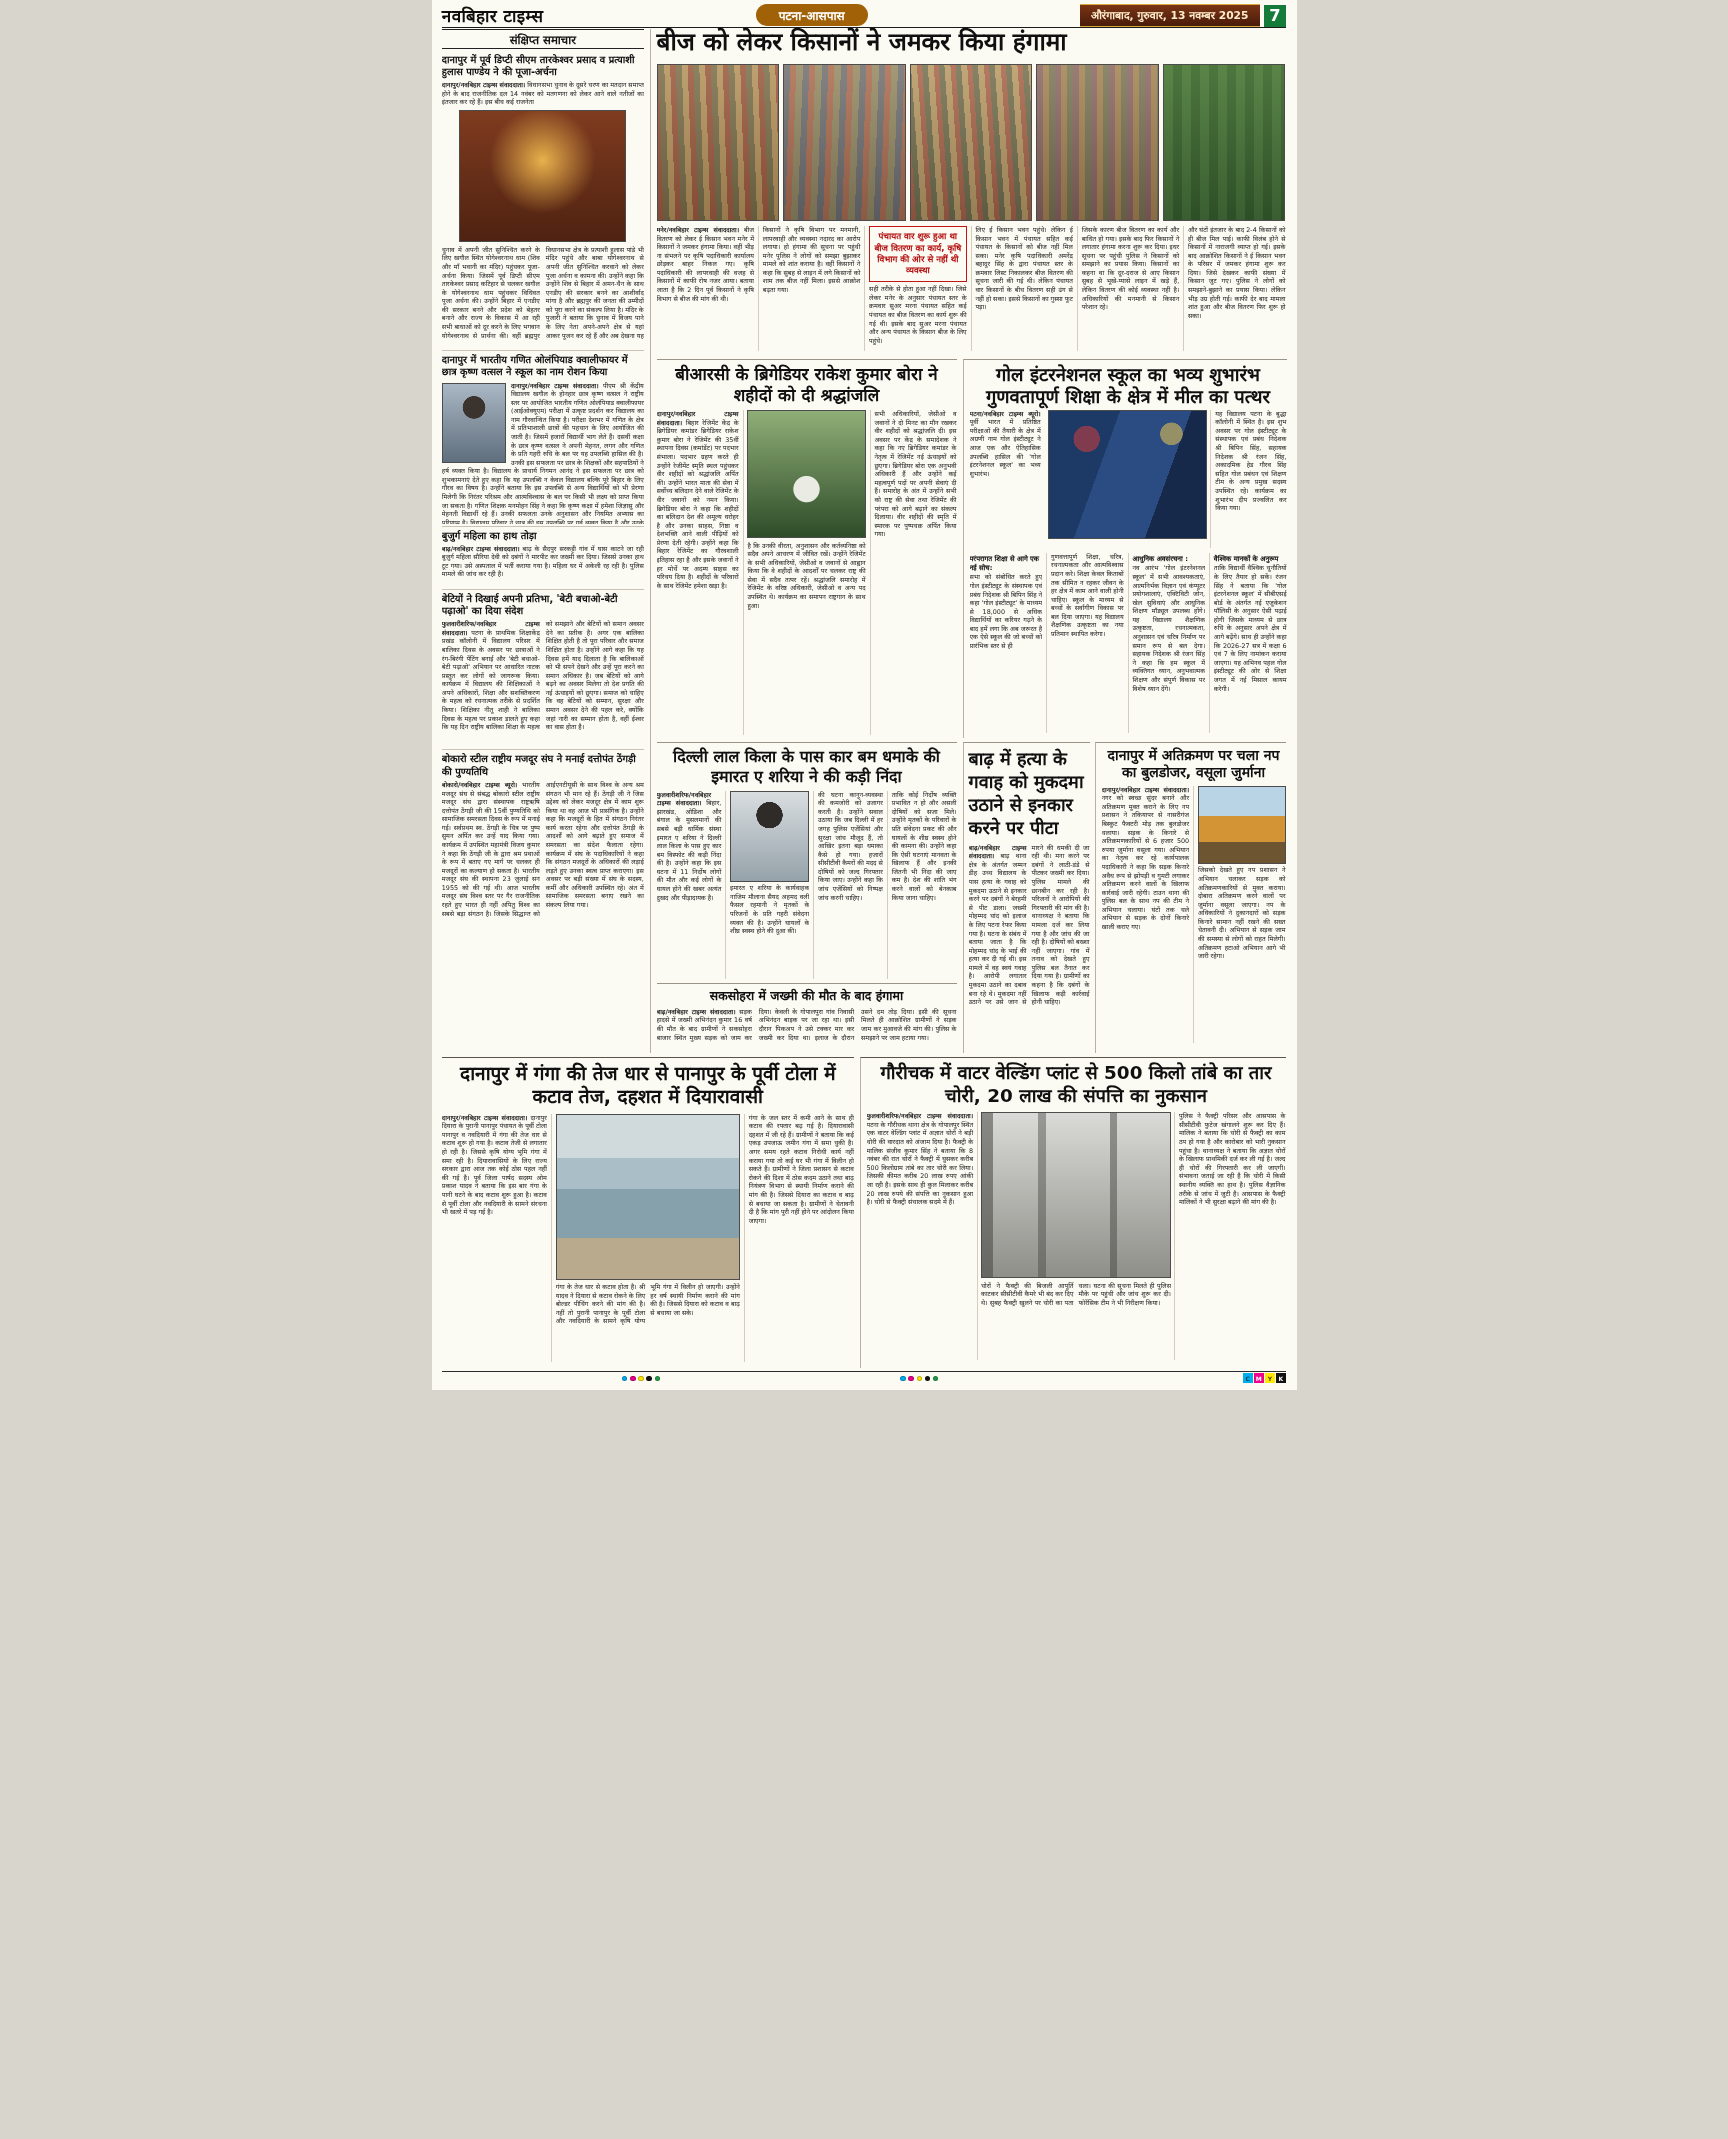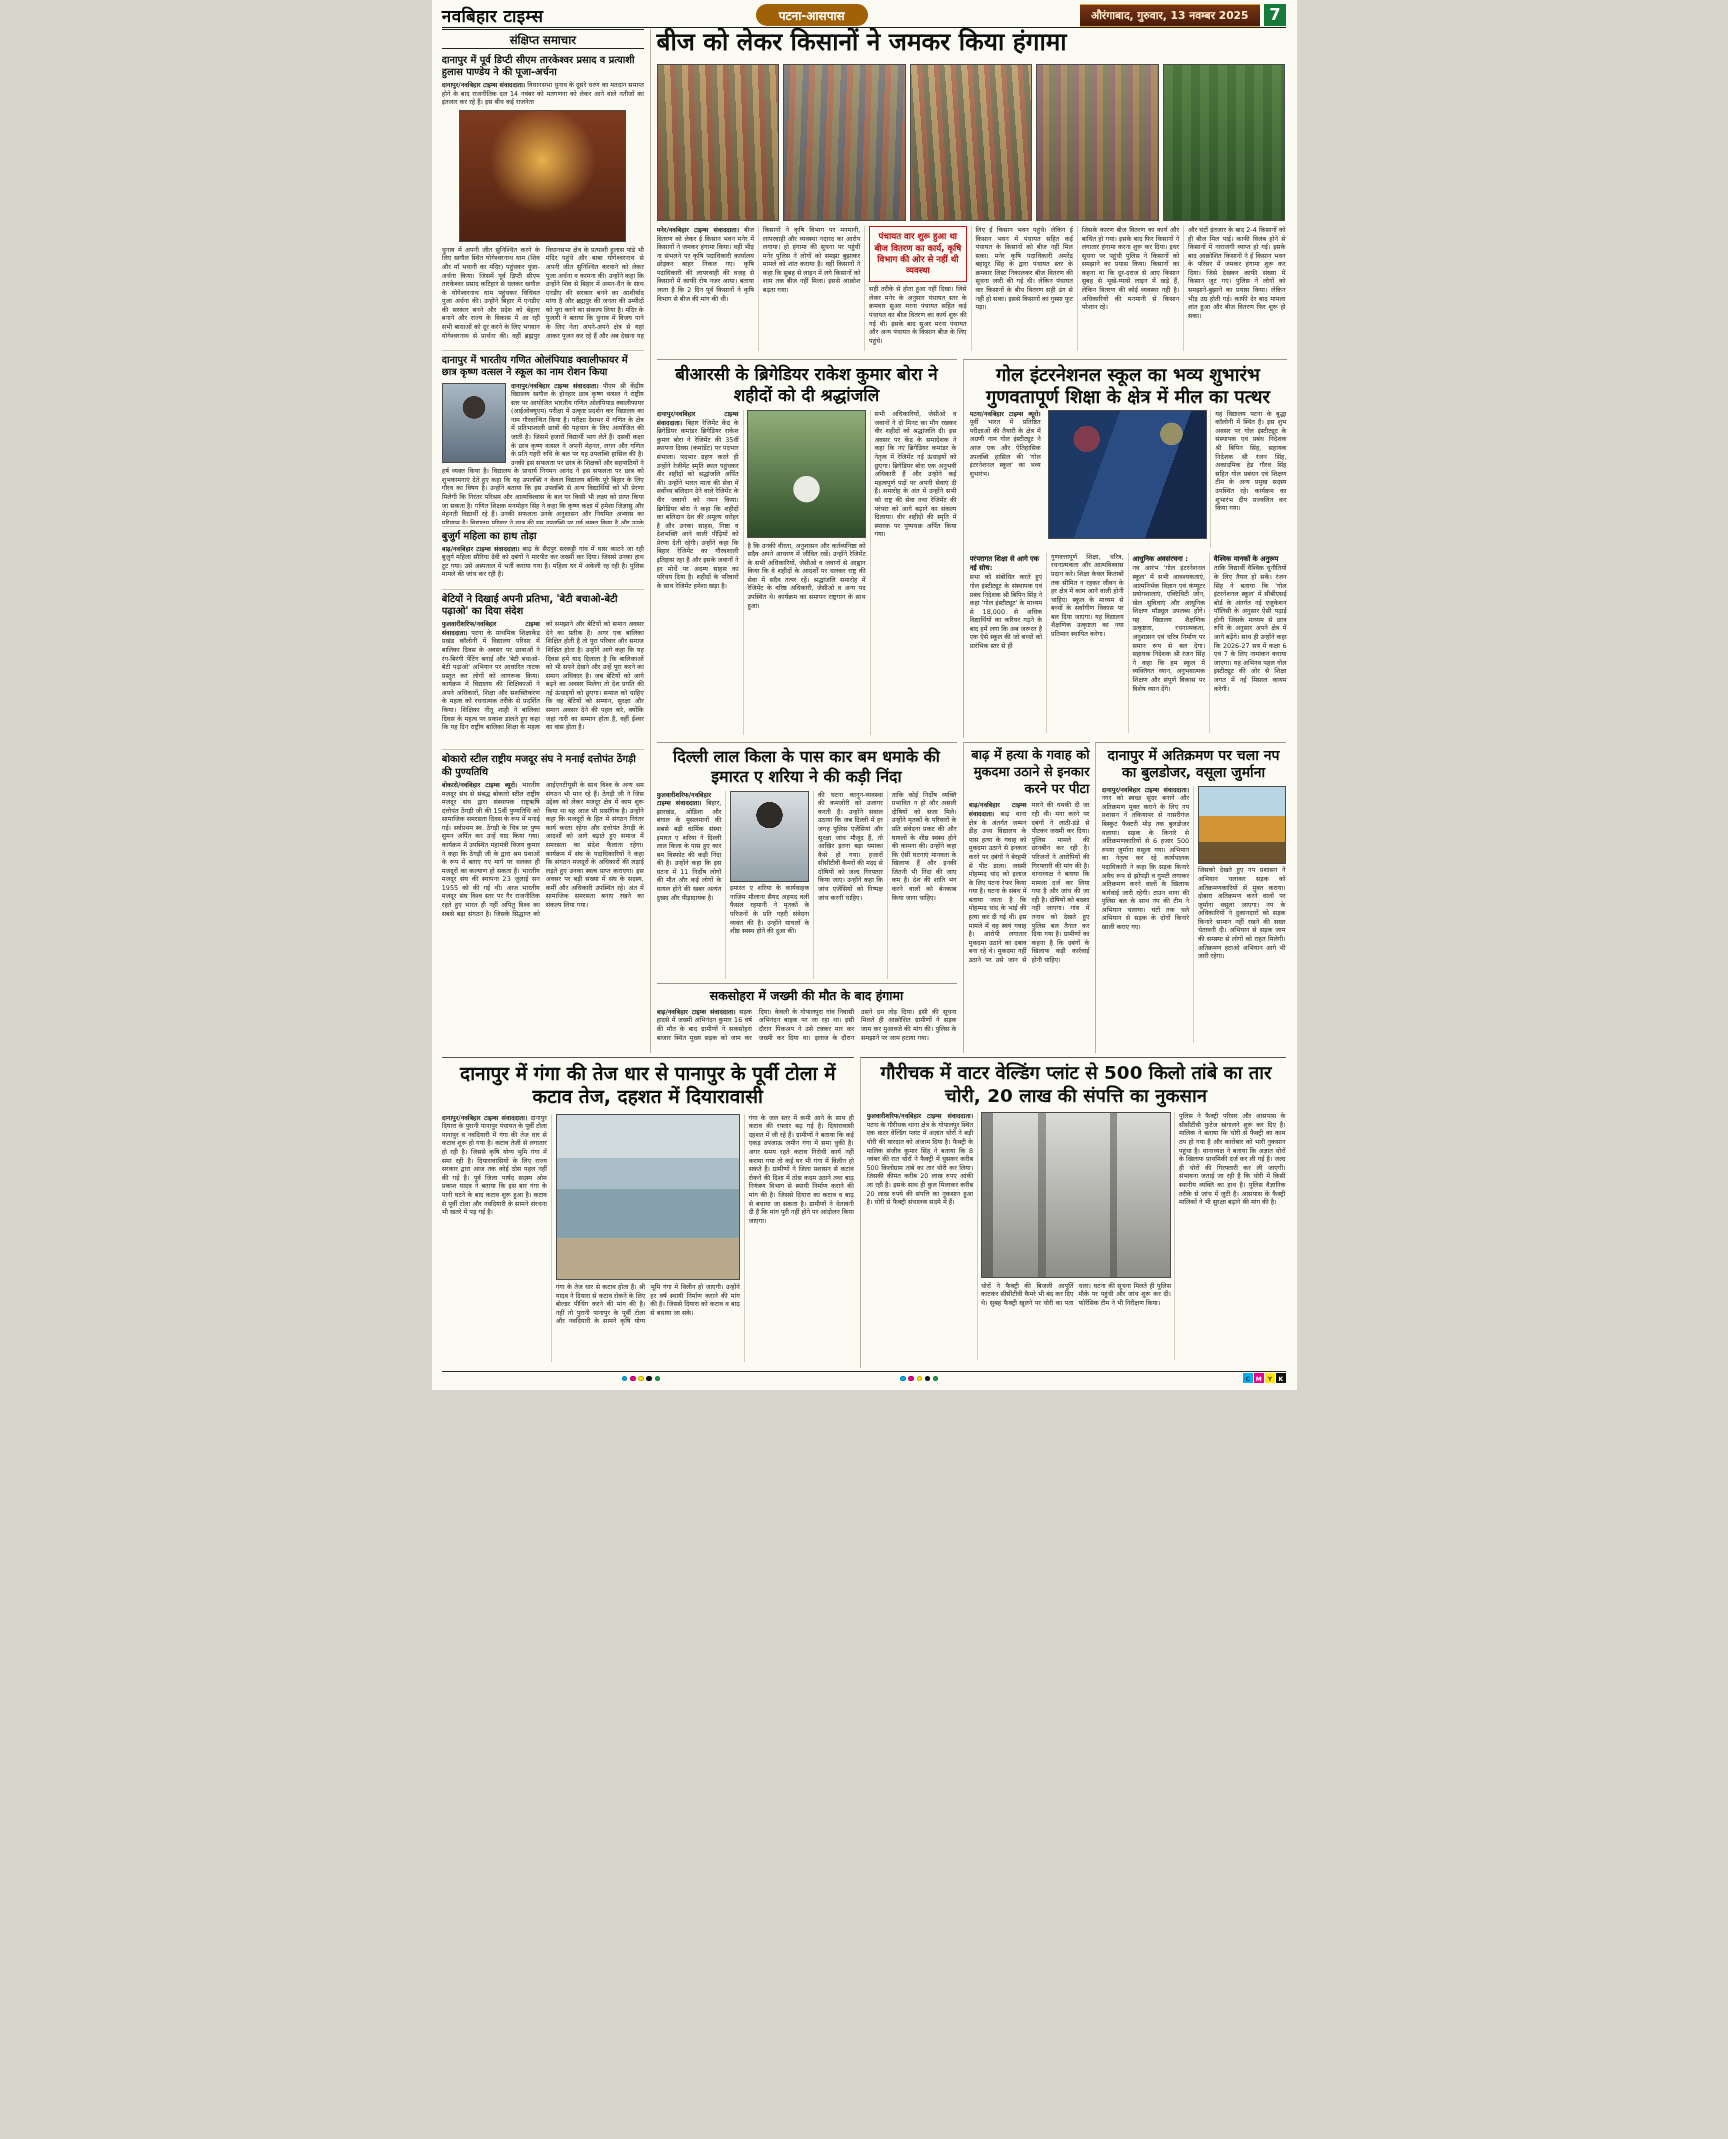--- a/index.html
+++ b/index.html
@@ -5,21 +5,21 @@
   *{box-sizing:border-box;margin:0;padding:0}
   body{background:#d8d5cc;font-family:"DejaVu Sans","Liberation Sans",sans-serif}
   .page{position:relative;width:865px;height:1390px;margin:0 auto;background:#fbfaf3;color:#151515;overflow:hidden}
   .abs{position:absolute}
 
   
   .header{left:10.3px;top:5.1px;width:844px;height:23px;display:flex;align-items:center;border-bottom:1.3px double #1b1b1b;padding-bottom:1.7px}
   .paper-name{font-size:17px;font-weight:bold;letter-spacing:0.4px;color:#0e0e0e;white-space:nowrap}
   .badge-wrap{flex:1;display:flex;justify-content:center}
   .section-badge{background:#a16207;color:#fff;font-size:12px;font-weight:bold;padding:2.6px 23px;border-radius:12px;white-space:nowrap}
-  .header-right{display:flex;align-items:flex-start;gap:4.3px}
+  .header-right{display:flex;align-items:flex-end;gap:4.3px}
   .date-strip{background:linear-gradient(#7a3414,#491c0b);color:#ffeccb;font-size:10.7px;font-weight:bold;padding:3.4px 11px;border-top:1.3px solid #d7a93f;border-bottom:1.3px solid #d7a93f;white-space:nowrap}
   .page-num{width:22px;height:22px;background:#157a3a;color:#fff;font-size:16.3px;font-weight:bold;display:flex;align-items:center;justify-content:center}
 
   
   .body-text{font-size:6.4px;line-height:1.34;text-align:justify;overflow:hidden;color:#1c1c1c}
   .byline{font-weight:bold}
   .two-col{column-count:2;column-gap:6px}
   h1,h2,h3{font-weight:bold;color:#101010}
   .cols{display:flex}
   .col{flex:1;padding:0 3.9px;border-left:0.4px solid #d3ccbf;overflow:hidden}
@@ -70,21 +70,21 @@
   .delhi h2{font-size:16px;line-height:1.22;text-align:center;margin-bottom:4.3px}
   .delhi-cols{height:188px}
   .colp{flex:0 0 88px}
   .photo-cleric{width:100%;height:91px;margin-bottom:2.6px;background:radial-gradient(circle at 50% 26%,#2f2b28 0 13px,transparent 13.3px),linear-gradient(#d8dde0,#95a2a9)}
 
   .saksohra{left:225px;top:983px;width:300px;height:70px;border-top:0.4px solid #9b9488;padding-top:3.4px}
   .saksohra h3{font-size:12.4px;text-align:center;margin-bottom:3.4px}
   .saksohra .body-text{column-count:3;column-gap:6.8px;height:43px}
 
   .witness{left:531px;top:742px;width:127px;height:311px;border-top:0.4px solid #9b9488;border-left:0.4px solid #b7b0a3;padding:4.3px 0 0 5.1px}
-  .witness h3{font-size:13px;line-height:1.28;text-align:right;margin-bottom:4.3px}
+  .witness h3{font-size:18px;line-height:1.28;text-align:left;margin-bottom:4.3px}
   .witness .body-text{column-count:2;column-gap:5.1px;height:240px}
 
   .encroach{left:663px;top:742px;width:191px;height:311px;border-top:0.4px solid #9b9488;border-left:0.4px solid #b7b0a3;padding:4.3px 0 0 6px}
   .encroach h3{font-size:14px;line-height:1.22;text-align:center;margin-bottom:4.3px}
   .enc-cols{height:257px}
   .photo-dozer{width:100%;height:78px;margin-bottom:2.6px;background:linear-gradient(#b8d4e5 0 38%,#d29434 38% 72%,#6e5532 72%)}
 
   
   .ganga{left:10.3px;top:1057px;width:412px;height:311px;border-top:0.9px solid #5a554c;padding-top:4.3px}
   .ganga h2{font-size:19px;line-height:1.22;text-align:center;margin-bottom:5.1px}

